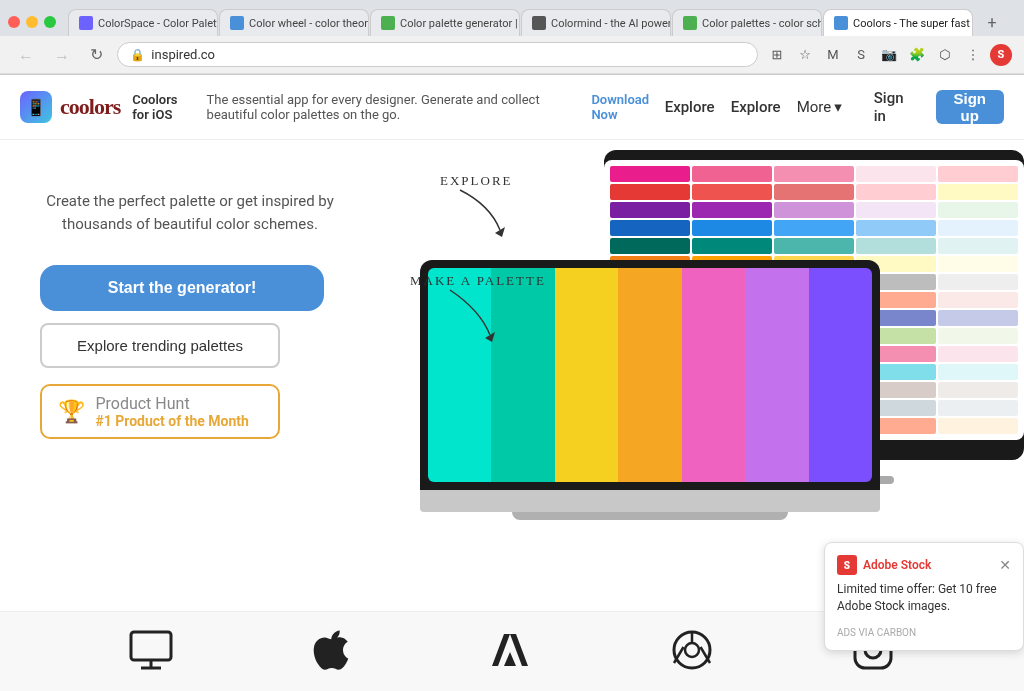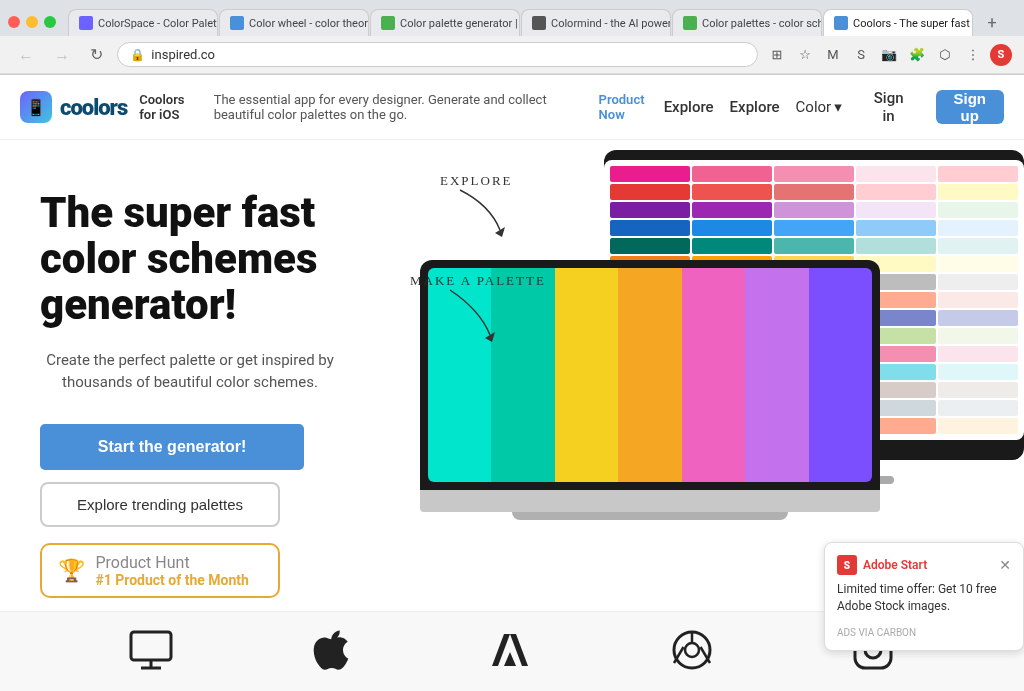--- a/index.html
+++ b/index.html
@@ -25,36 +25,36 @@
     .address-bar { flex: 1; display: flex; align-items: center; background: #fff; border: 1px solid #ccc; border-radius: 20px; padding: 4px 12px; gap: 6px; font-size: 13px; color: #333; }
     .address-bar .lock-icon { color: #555; font-size: 12px; }
     .address-text { font-size: 13px; color: #333; }
     .nav-icons { display: flex; gap: 6px; align-items: center; }
     .nav-icon { width: 22px; height: 22px; border-radius: 50%; display: flex; align-items: center; justify-content: center; font-size: 13px; cursor: pointer; color: #555; }
     .profile-icon { width: 22px; height: 22px; border-radius: 50%; background: #e53935; display: flex; align-items: center; justify-content: center; color: #fff; font-size: 11px; font-weight: bold; }
 
     
     .promo-banner { background: #fff; border-bottom: 1px solid #eee; padding: 6px 20px; display: flex; align-items: center; gap: 12px; font-size: 13px; color: #333; }
     .banner-logo { display: flex; align-items: center; gap: 8px; }
-    .coolors-logo-text { font-size: 22px; font-weight: 900; color: #0c4a6e; letter-spacing: -1px; }
+    .coolors-logo-text { font-size: 22px; font-weight: 900; color: #7f1d1d; letter-spacing: -1px; font-family: Liberation Serif, serif; }
     .logo-icon { width: 32px; height: 32px; background: linear-gradient(135deg, #6c63ff, #3ec6e0); border-radius: 8px; display: flex; align-items: center; justify-content: center; color: #fff; font-size: 16px; }
     .banner-text { color: #555; }
     .banner-download { color: #4a90d9; font-weight: 600; text-decoration: none; cursor: pointer; }
     .top-nav { margin-left: auto; display: flex; align-items: center; gap: 16px; }
     .top-nav-link { font-size: 15px; color: #333; cursor: pointer; font-weight: 500; text-decoration: none; }
     .more-btn { display: flex; align-items: center; gap: 3px; font-size: 15px; color: #333; cursor: pointer; }
-    .signin-btn { font-size: 15px; color: #333; cursor: pointer; font-weight: 500; padding: 8px 16px; text-align: center; }
+    .signin-btn { font-size: 15px; color: #333; cursor: pointer; font-weight: 500; padding: 8px 16px; }
     .signup-btn { background: #4a90d9; color: #fff; border: none; border-radius: 6px; padding: 0 18px; font-size: 15px; font-weight: 600; cursor: pointer; }
 
     
     .main-content { display: flex; position: relative; height: calc(691px - 120px); overflow: hidden; }
     .hero-left { padding: 40px 40px; max-width: 380px; display: flex; flex-direction: column; justify-content: flex-start; padding-top: 50px; }
     .hero-title { font-size: 42px; font-weight: 900; line-height: 1.1; color: #111; margin-bottom: 20px; }
     .hero-subtitle { font-size: 15px; color: #555; line-height: 1.5; margin-bottom: 30px; text-align: center; }
-    .btn-generator { background: #4a90d9; color: #fff; border: none; border-radius: 5px; padding: 14px 24px; font-size: 16px; font-weight: 600; cursor: pointer; margin-bottom: 12px; width: 264px; }
+    .btn-generator { background: #4a90d9; color: #fff; border: none; border-radius: 16px; padding: 14px 24px; font-size: 16px; font-weight: 600; cursor: pointer; margin-bottom: 12px; width: 284px; }
     .btn-explore { background: #fff; color: #333; border: 2px solid #ccc; border-radius: 8px; padding: 12px 24px; font-size: 15px; font-weight: 500; cursor: pointer; width: 240px; }
     .product-hunt-badge { display: flex; align-items: center; gap: 10px; border: 2px solid #e8a838; border-radius: 10px; padding: 8px 16px; margin-top: 16px; width: 240px; background: #fff; cursor: pointer; }
     .ph-trophy { font-size: 22px; }
     .ph-text { display: flex; flex-direction: column; }
     .ph-label { font-size: 16px; color: #888; }
     .ph-title { font-size: 14px; font-weight: 700; color: #e8a838; }
 
     
     .hero-right { flex: 1; position: relative; display: flex; align-items: center; justify-content: center; }
     .laptop-palette { display: flex; height: 100%; border-radius: 6px; overflow: hidden; }
@@ -147,37 +147,36 @@
   </div>
 </div>
 
 <div class="promo-banner">
   <div class="banner-logo">
     <div class="logo-icon">📱</div>
     <span class="coolors-logo-text">coolors</span>
   </div>
   <span style="font-weight:600;font-size:13px;">Coolors for iOS</span>
   <span class="banner-text">The essential app for every designer. Generate and collect beautiful color palettes on the go.</span>
-  <a class="banner-download">Product Now</a>
+  <a class="banner-download">Download Now</a>
   <div class="top-nav">
     <a class="top-nav-link">Explore</a>
     <a class="top-nav-link">Explore</a>
     <div class="more-btn">
-      <span>Color</span>
+      <span>More</span>
       <span>▾</span>
     </div>
     <span class="signin-btn">Sign in</span>
     <button class="signup-btn">Sign up</button>
   </div>
 </div>
 
 <div class="main-content">
 
   <div class="hero-left">
-    <h1 class="hero-title">The super fast color schemes generator!</h1>
     <p class="hero-subtitle">Create the perfect palette or get inspired by thousands of beautiful color schemes.</p>
     <button class="btn-generator">Start the generator!</button>
     <button class="btn-explore">Explore trending palettes</button>
     <div class="product-hunt-badge">
       <span class="ph-trophy">🏆</span>
       <div class="ph-text">
         <span class="ph-label">Product Hunt</span>
         <span class="ph-title">#1 Product of the Month</span>
       </div>
     </div>
@@ -298,21 +297,21 @@
       <div class="laptop-base"></div>
       <div class="laptop-foot"></div>
     </div>
 
     <div style="position:absolute;right:0;bottom:80px;z-index:5;font-size:55px;">🌵</div>
 
     <div class="ad-popup">
       <div class="ad-header">
         <div class="ad-brand">
           <div class="ad-brand-logo">S</div>
-          <span>Adobe Start</span>
+          <span>Adobe Stock</span>
         </div>
         <span class="ad-close">✕</span>
       </div>
       <p class="ad-text">Limited time offer: Get 10 free Adobe Stock images.</p>
       <div class="ad-footer">ADS VIA CARBON</div>
     </div>
 
   </div>
 </div>
 

